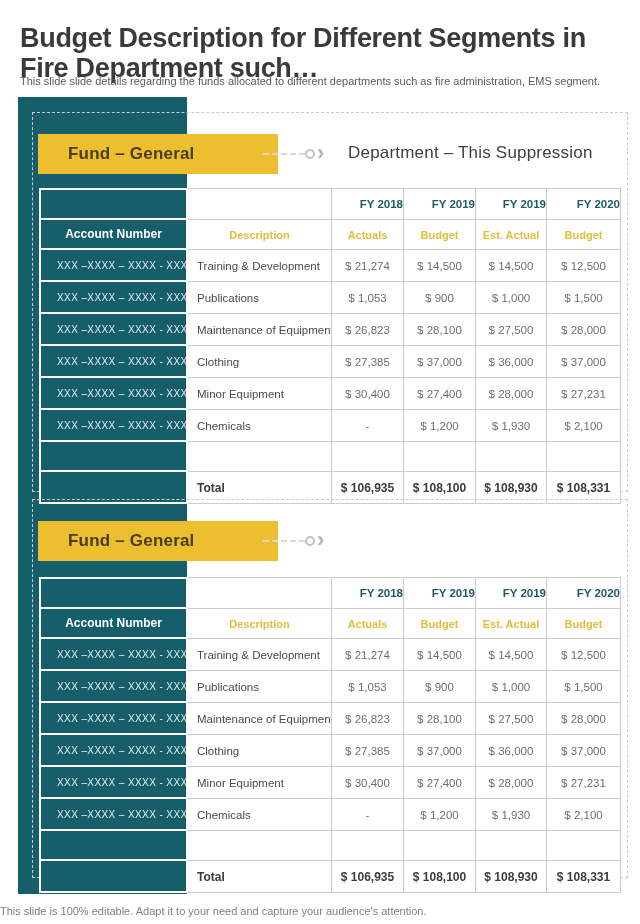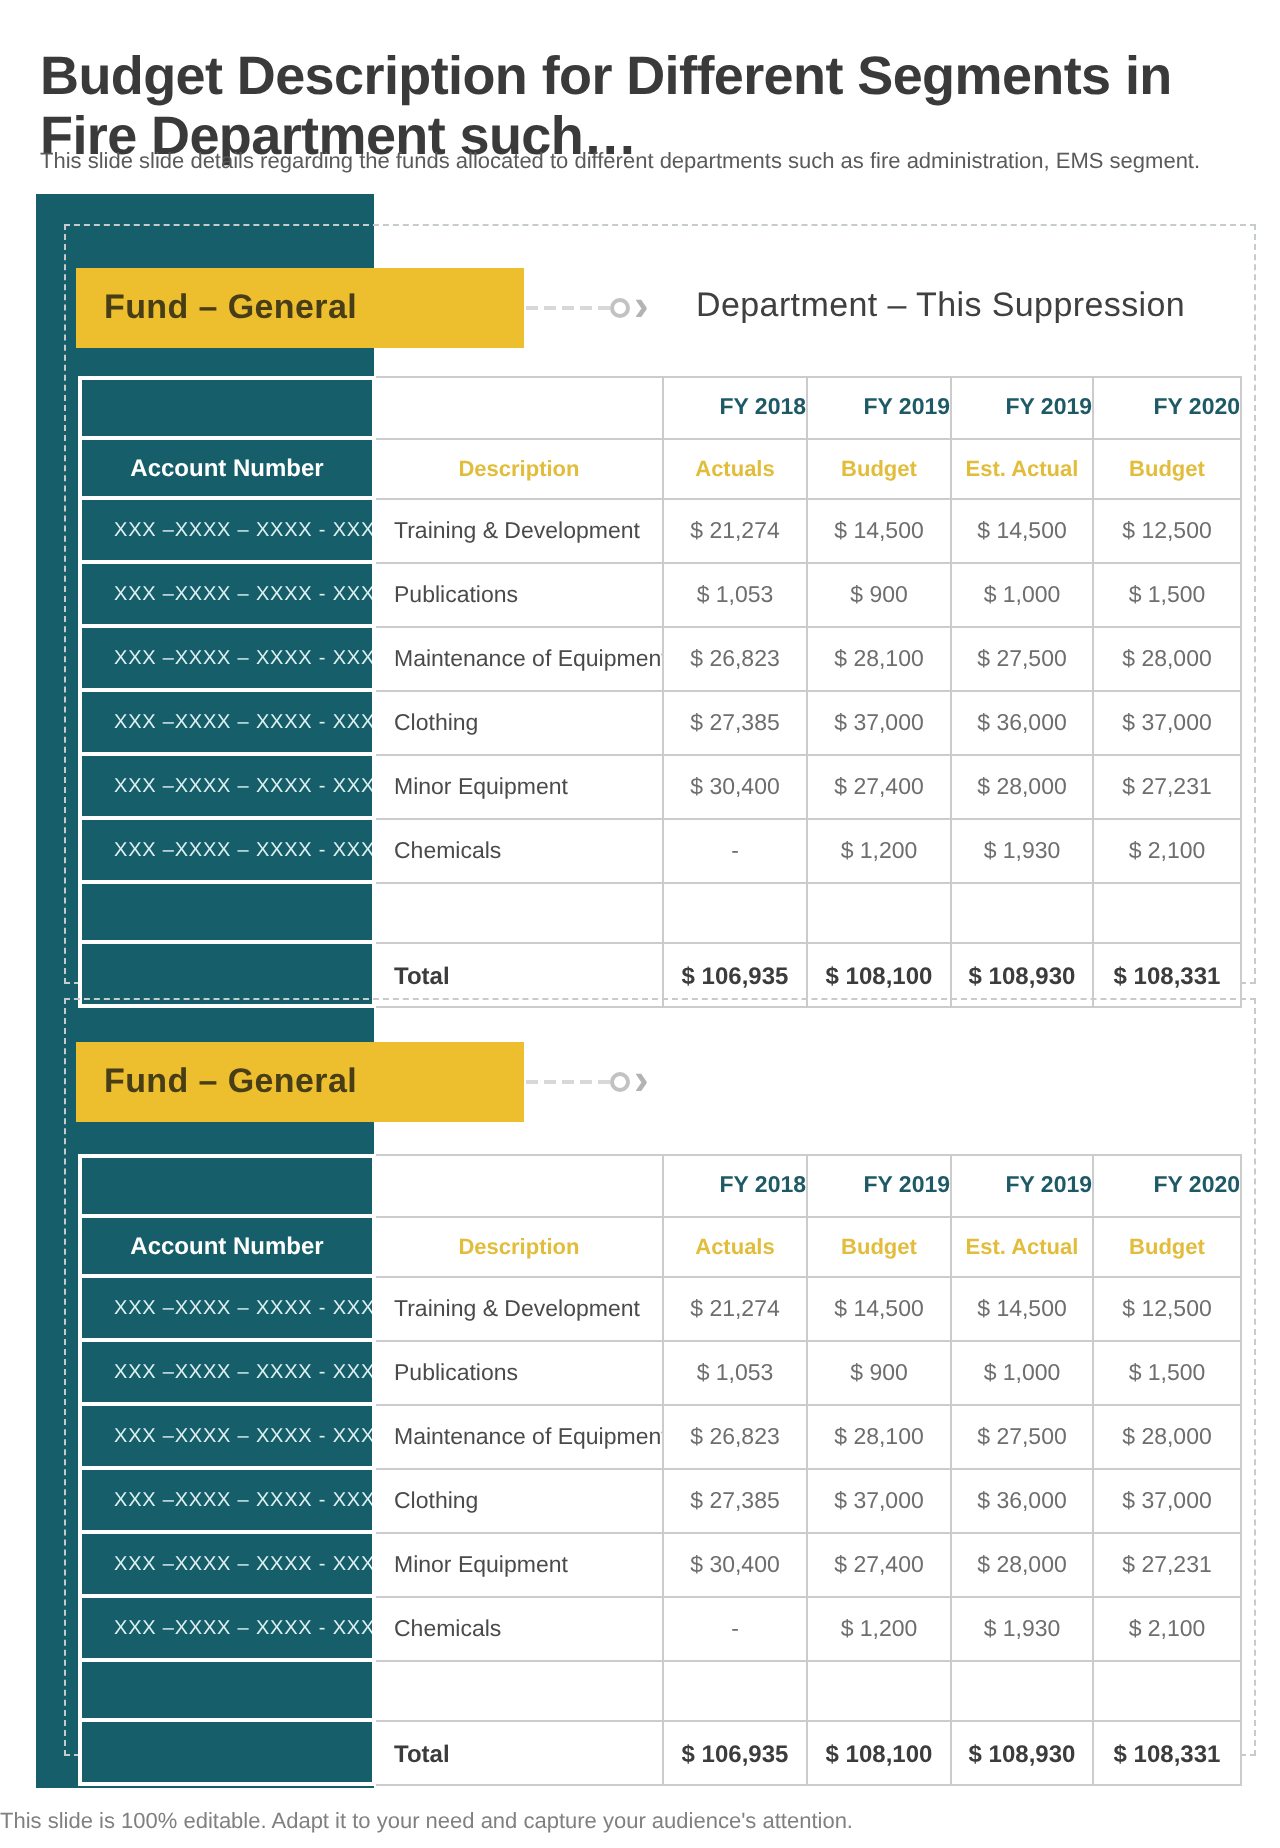--- a/index.html
+++ b/index.html
@@ -22,21 +22,21 @@
   }
   .fund-section{
     position:absolute;left:32px;width:594px;
     border:1px dashed #c6cccc;background:transparent;
   }
   .section-1{top:112px;height:378px;}
   .section-2{top:499px;height:377px;}
   .fund-badge{
     position:absolute;left:5px;top:21px;width:210px;height:40px;
     background:#EDBE2D;color:#473D16;font-weight:bold;font-size:17px;
-    line-height:40px;padding-left:14px;letter-spacing:0.2px;
+    line-height:40px;padding-left:30px;letter-spacing:0.2px;
   }
   .connector-line{
     position:absolute;left:230px;top:40px;width:42px;height:0;
     border-top:2px dashed #d8d8d8;
   }
   .connector-circle{
     position:absolute;left:272px;top:36px;width:6px;height:6px;
     border:2px solid #c2c2c2;border-radius:50%;background:#ffffff;
   }
   .connector-chevron{

